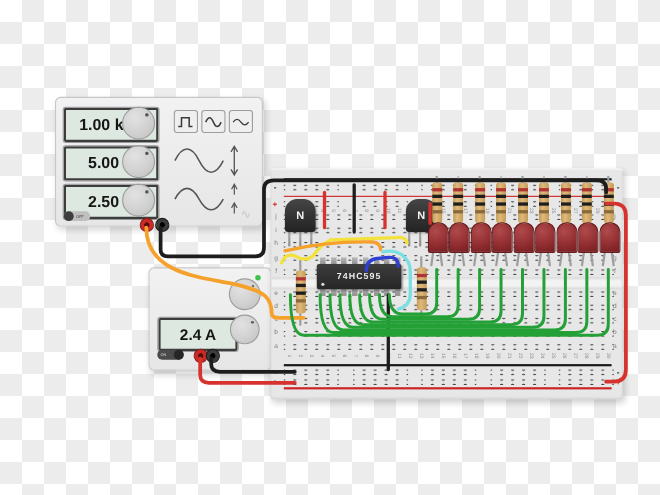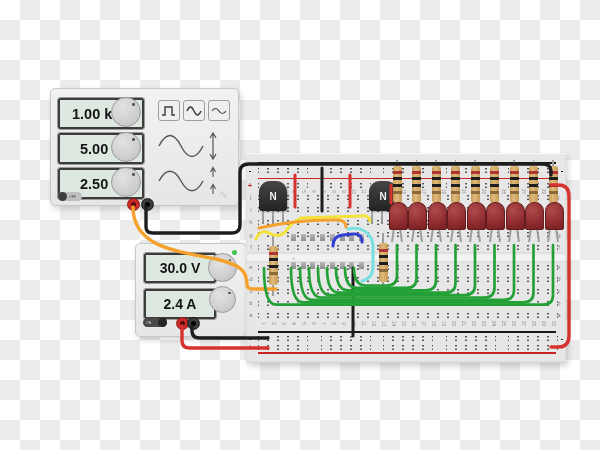--- a/index.html
+++ b/index.html
@@ -98,21 +98,20 @@
     <div class="toggle" style="left:7px;top:103px;width:24px;height:9px;background:#bfbfbf;">
       <div style="width:9px;height:9px;border-radius:50%;background:#3d3d3d;"></div>
       <span style="font-size:3.5px;color:#444;margin-left:2px;">OFF</span>
     </div>
     <div class="brandmark" style="right:10px;bottom:4px;">∿</div>
   </div>
   <div class="terminal red" style="left:127px;top:198px;"></div>
   <div class="terminal black" style="left:141px;top:198px;"></div>
 
   <div class="panel" style="left:135px;top:243px;width:110px;height:92px;">
-    <div class="lcd" style="left:8px;top:9px;width:68px;height:26px;font-size:14px;">30.0 V</div>
     <div class="lcd" style="left:8px;top:45px;width:68px;height:26px;font-size:14px;">2.4 A</div>
     <div class="knob" style="left:72px;top:9px;width:27px;height:27px;"></div>
     <div class="knob" style="left:73px;top:42px;width:25px;height:25px;"></div>
     <div style="position:absolute;right:9px;top:6px;width:5px;height:5px;border-radius:50%;background:#3fc24a;"></div>
     <div class="toggle" style="left:7px;top:74px;width:24px;height:9px;background:#4a4a4a;">
       <span style="font-size:3.5px;color:#ddd;margin-left:3px;">ON</span>
       <div style="width:9px;height:9px;border-radius:50%;background:#262626;margin-left:auto;"></div>
     </div>
   </div>
   <div class="terminal red" style="left:176px;top:317px;"></div>
@@ -251,20 +250,21 @@
       <div class="pin" style="left:74.10000000000002px;top:81px;height:7px;"></div>
       <div class="pin" style="left:74.10000000000002px;top:109px;height:7px;"></div>
       <div class="pin" style="left:83.80000000000001px;top:81px;height:7px;"></div>
       <div class="pin" style="left:83.80000000000001px;top:109px;height:7px;"></div>
       <div class="pin" style="left:93.5px;top:81px;height:7px;"></div>
       <div class="pin" style="left:93.5px;top:109px;height:7px;"></div>
       <div class="pin" style="left:103.19999999999999px;top:81px;height:7px;"></div>
       <div class="pin" style="left:103.19999999999999px;top:109px;height:7px;"></div>
       <div class="pin" style="left:112.89999999999998px;top:81px;height:7px;"></div>
       <div class="pin" style="left:112.89999999999998px;top:109px;height:7px;"></div>
+      <div class="chip" style="left:42px;top:87px;width:77px;height:23px;">74HC595</div>
       <div class="chip-dot" style="left:46px;top:104px;"></div>
       <div class="leg" style="left:16px;top:55px;height:16px;"></div>
       <div class="leg" style="left:26px;top:55px;height:16px;"></div>
       <div class="leg" style="left:36px;top:55px;height:16px;"></div>
       <div class="transistor" style="left:13px;top:28px;">N</div>
       <div class="leg" style="left:125px;top:55px;height:16px;"></div>
       <div class="leg" style="left:135px;top:55px;height:16px;"></div>
       <div class="leg" style="left:145px;top:55px;height:16px;"></div>
       <div class="transistor" style="left:123px;top:28px;">N</div>
       <div class="res-lead" style="left:150.2px;top:7px;height:48px;"></div>

